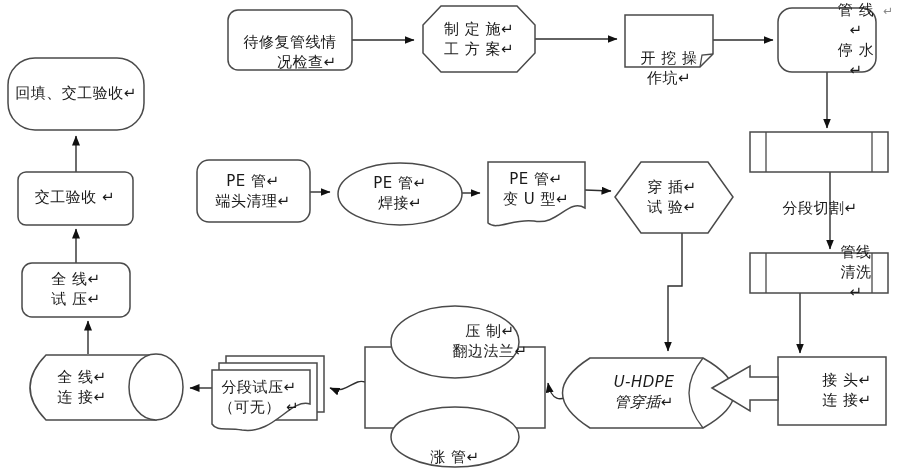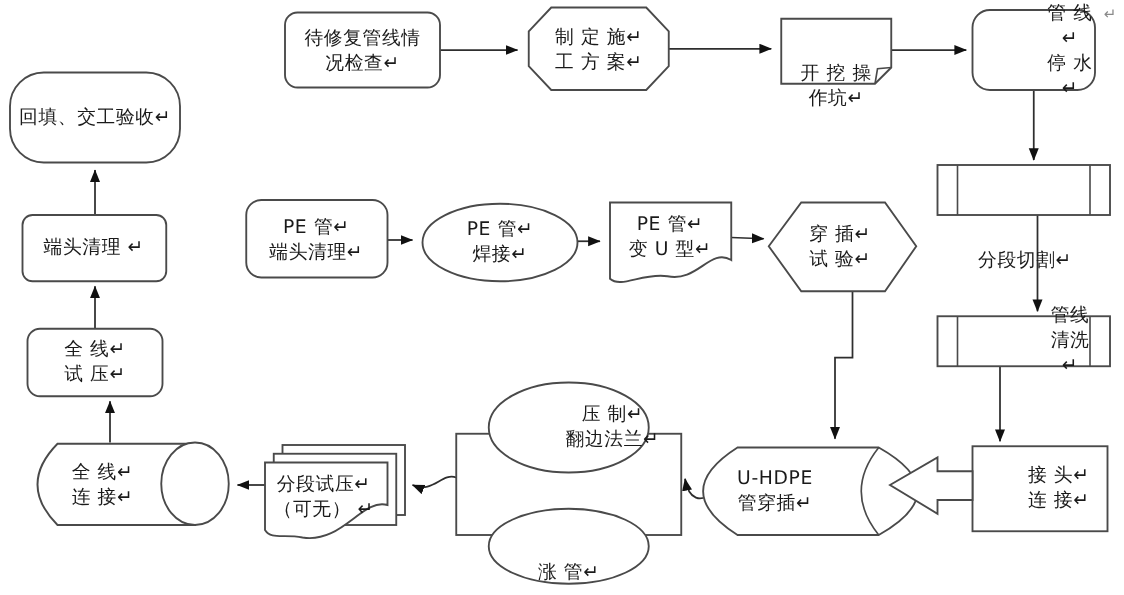--- a/index.html
+++ b/index.html
@@ -91,49 +91,49 @@
     <path class="shape" d="M212,370 H310 V404 C290,398 274,435 242,430 C227,427 217,432 212,424 Z"></path>
 
     <path class="shape" d="M46,355 L156,355 L156,420 L46,420 Q14,387.5 46,355 Z"></path>
     <ellipse class="shape" cx="156" cy="387" rx="27" ry="33"></ellipse>
 
     <rect class="shape" x="22" y="263" width="108" height="54" rx="10"></rect>
     <rect class="shape" x="18" y="172" width="115" height="53" rx="8"></rect>
     <rect class="shape" x="8" y="58" width="136" height="72" rx="27"></rect>
   </svg>
 
-  <div class="node-label" style="left:290px;top:40px;">待修复管线情
+  <div class="node-label" style="left:290px;top:52px;text-align:right;">待修复管线情
 况检查↵</div>
   <div class="node-label" style="left:479px;top:39px;">制 定 施↵
 工 方 案↵</div>
   <div class="node-label" style="left:669px;top:40px;margin-top:28px;">开 挖 操
 作坑↵</div>
   <div class="node-label" style="left:856px;top:40px;">管 线↵
 停 水↵</div>
   <div class="node-label" style="left:820px;top:168px;margin-top:40px;">分段切割↵</div>
   <div class="node-label" style="left:856px;top:272px;">管线清洗↵</div>
   <div class="node-label" style="left:832px;top:390px;margin-left:15px;">接 头↵
 连 接↵</div>
   <div class="node-label" style="left:253px;top:191px;">PE 管↵
 端头清理↵</div>
   <div class="node-label" style="left:400px;top:193px;">PE 管↵
 焊接↵</div>
   <div class="node-label" style="left:536px;top:189px;">PE 管↵
 变 U 型↵</div>
   <div class="node-label" style="left:672px;top:197px;">穿 插↵
 试 验↵</div>
-  <div class="node-label" style="left:620px;top:392px;">U-HDPE
+  <div class="node-label" style="left:644px;top:392px;font-style:italic;">U-HDPE
 管穿插↵</div>
   <div class="node-label" style="left:455px;top:341px;margin-left:35px;">压 制↵
 翻边法兰↵</div>
   <div class="node-label" style="left:455px;top:437px;margin-top:20px;">涨 管↵</div>
   <div class="node-label" style="left:259px;top:397px;">分段试压↵
 （可无） ↵</div>
   <div class="node-label" style="left:82px;top:387px;">全 线↵
 连 接↵</div>
   <div class="node-label" style="left:76px;top:289px;">全 线↵
 试 压↵</div>
-  <div class="node-label" style="left:75px;top:197px;">端头清理 ↵</div>
+  <div class="node-label" style="left:75px;top:197px;">交工验收 ↵</div>
   <div class="node-label" style="left:76px;top:93px;text-align:right;">回填、交工验收↵</div>
 
   <div class="stray" style="left:883px;top:4px;">↵</div>
 
 </div>
 
 </body></html>

